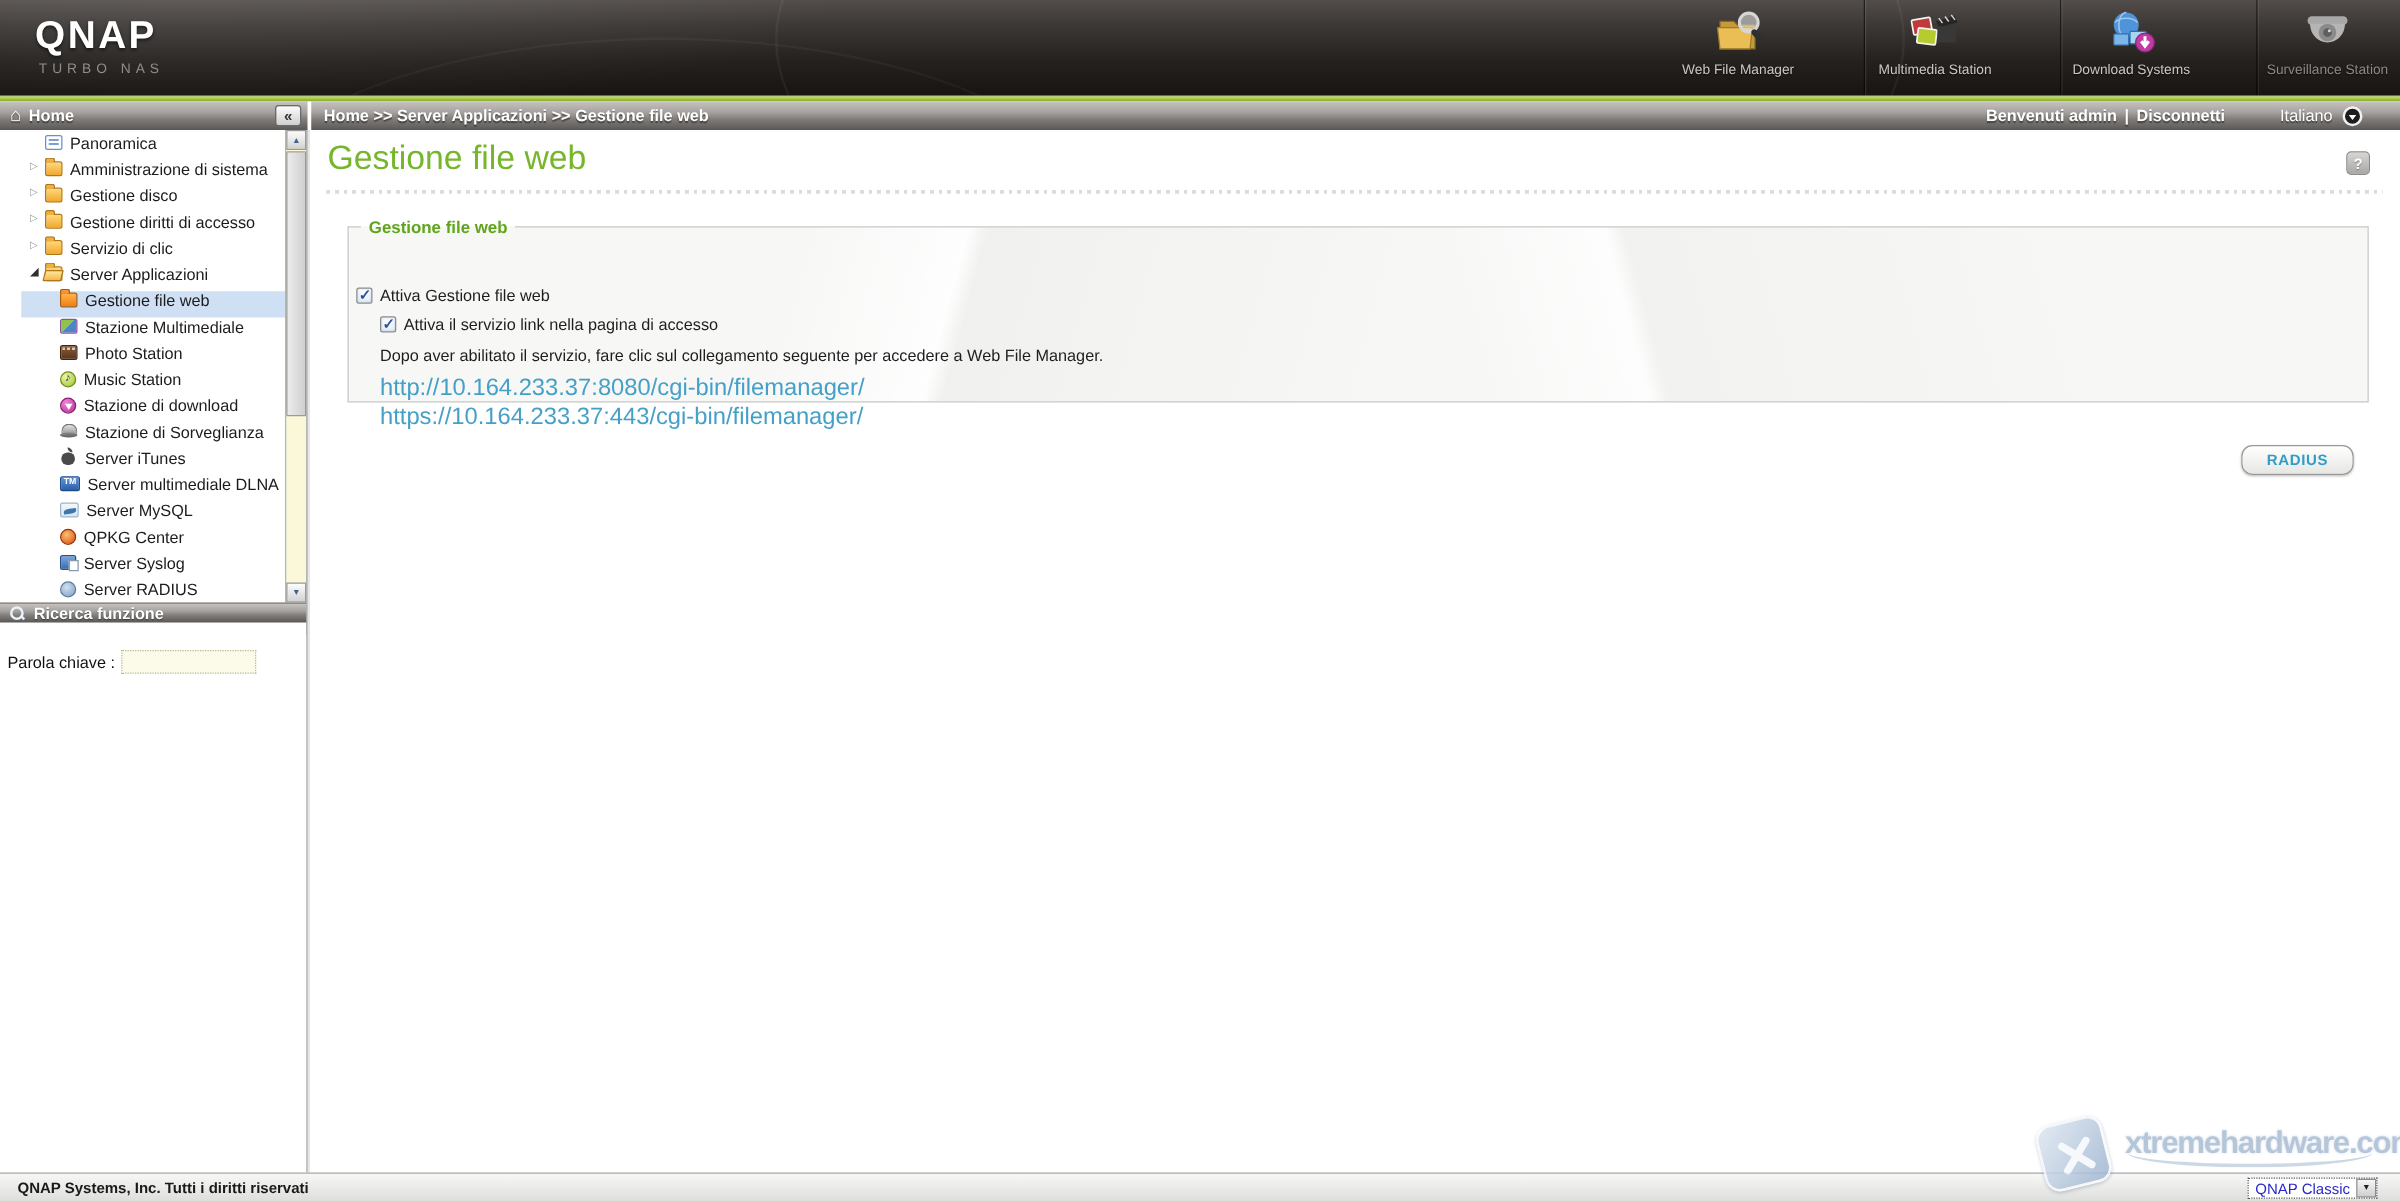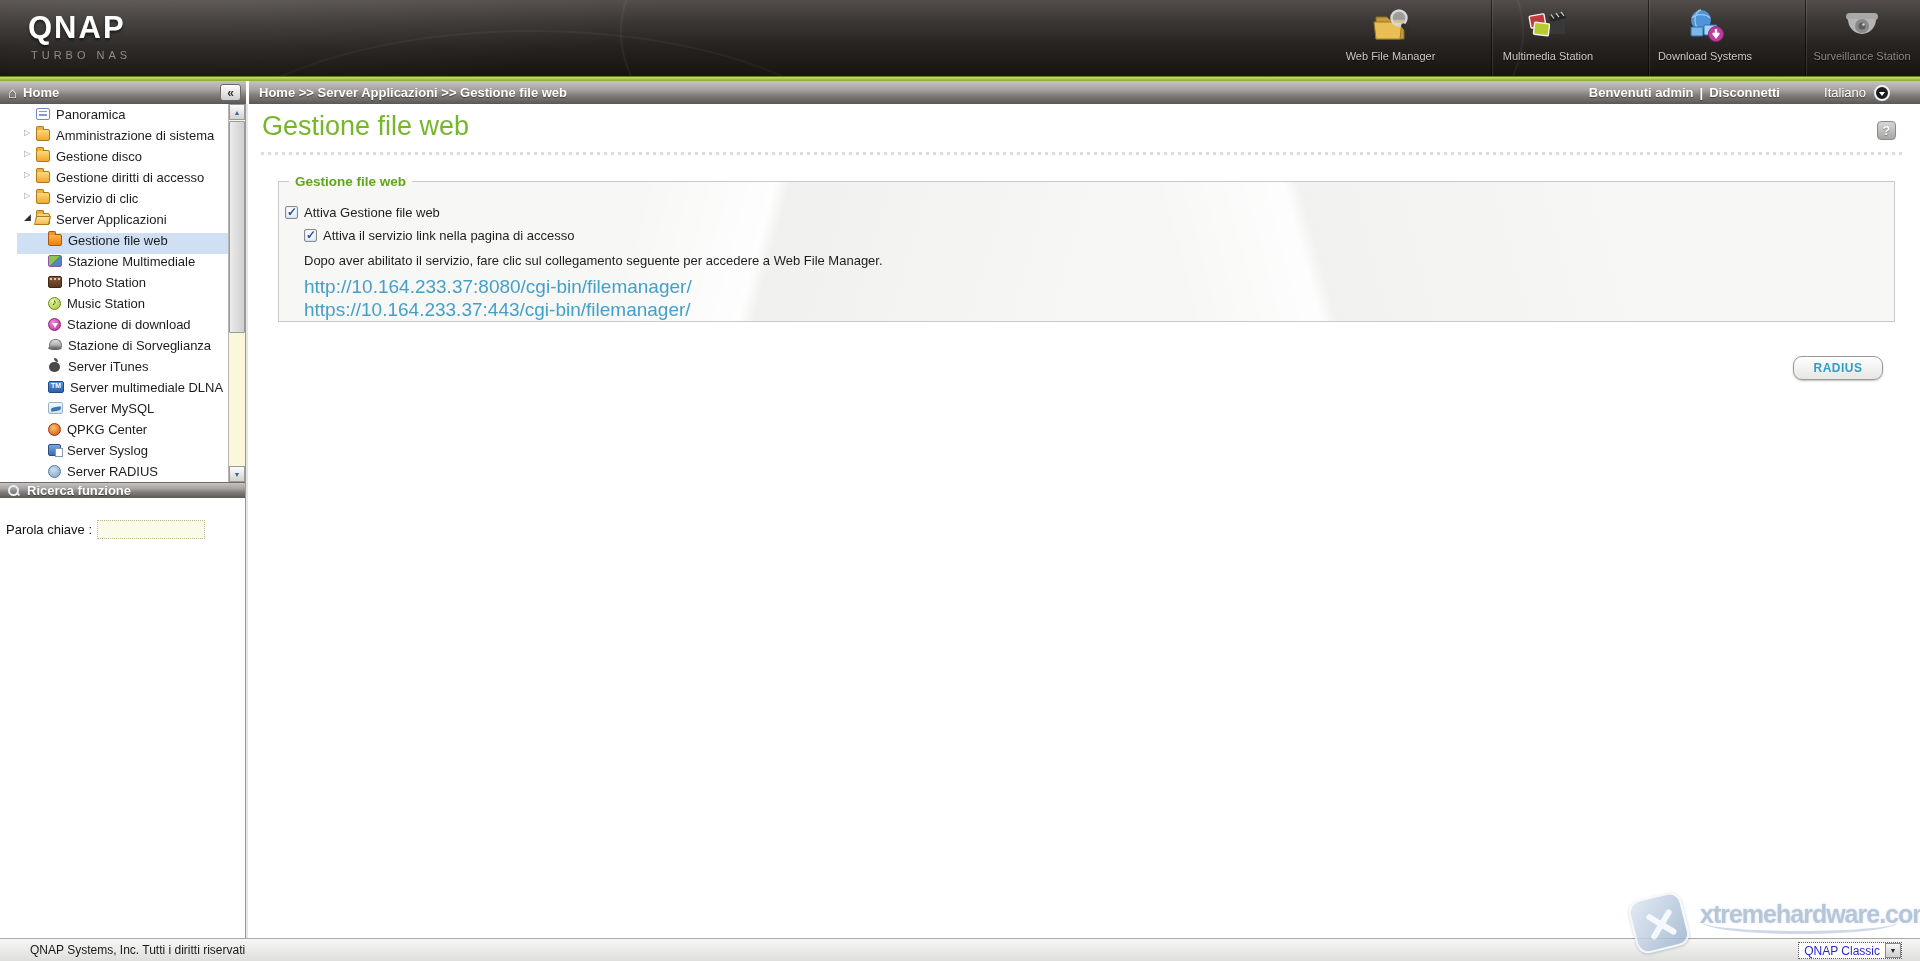--- a/index.html
+++ b/index.html
@@ -139,42 +139,42 @@
   #help-btn { position:absolute; right:24px; top:17px; width:19px; height:19px; border-radius:4px;
     background:linear-gradient(#d8d6d4,#a9a7a4); border:1px solid #8c8a88; color:#fff; font-size:12px; font-weight:bold;
     display:flex; align-items:center; justify-content:center; text-shadow:0 1px 1px rgba(0,0,0,.35); cursor:pointer; }
 
   #form-box { position:absolute; left:29px; right:25px; top:70px; height:148px; border:1px solid #c9c9c9;
     background:
       linear-gradient(105deg, rgba(255,255,255,0) 22%, rgba(255,255,255,.85) 30%, rgba(234,234,232,.5) 31%, rgba(255,255,255,0) 52%),
       linear-gradient(75deg, rgba(255,255,255,0) 55%, rgba(255,255,255,.8) 63%, rgba(236,236,234,.5) 64%, rgba(255,255,255,0) 85%),
       #f7f7f6; }
   #form-box legend { margin-left:10px; padding:0 6px; font-weight:bold; font-size:13.5px; color:#61a51e; }
-  .frow { position:absolute; display:flex; align-items:center; gap:6px; font-size:13px; color:#1e1e1e; }
+  .frow { position:absolute; display:flex; align-items:center; gap:6px; font-size:13px; color:#1e1e1e;margin-top:24px; }
   .cbx { width:13px; height:13px; border:1px solid #8b8b8b; border-radius:2px; position:relative; cursor:pointer;
     background:linear-gradient(#fefefe,#e4eef8); box-shadow:inset 0 0 2px rgba(60,110,180,.35); }
   .cbx::after { content:"✓"; position:absolute; left:1px; top:-2px; font-size:12px; font-weight:bold; color:#2d4f9e; }
   #row-cb1 { left:6px;  top:16px; }
   #row-cb2 { left:25px; top:39px; }
   #row-instr { left:25px; top:64px; }
   #row-link1 { left:25px; top:87px; }
   #row-link2 { left:25px; top:110px; }
   .link { color:#45a0c8; font-size:19px; text-decoration:none; cursor:pointer; }
   .cb-label { cursor:pointer; }
 
   #apply-btn { position:absolute; left:1544px; top:252px; width:90px; height:24px; border:1px solid #9a9a9a;
     border-radius:9px; background:linear-gradient(#ffffff,#e6e6e3); color:#2e9ec7; font-weight:bold; font-size:12px;
     letter-spacing:.5px; display:flex; align-items:center; justify-content:center; cursor:pointer;
     box-shadow:0 1px 2px rgba(0,0,0,.25); font-family:"Liberation Sans",sans-serif; }
 
   
   #footer { position:absolute; left:0; bottom:0; width:1920px; height:23px;
     background:linear-gradient(#f7f7f6,#dededc); border-top:1px solid #a8a8a8;
     display:flex; align-items:center; font-size:12px; color:#1a1a1a; }
-  #copyright { margin-left:30px; }
+  #copyright { margin-left:14px;font-weight:bold; }
   #theme-select { position:absolute; right:18px; top:3px; display:flex; align-items:center; height:17px;
     background:#fff; border:1px dotted #5a5a5a; cursor:pointer; }
   #theme-select .ts-text { padding:0 5px; color:#2a2ac8; font-size:12px; white-space:nowrap; }
   #theme-select .ts-btn { width:16px; height:15px; background:linear-gradient(#f6f6f6,#cfcfcf); border:1px solid #8a8a8a;
     display:flex; align-items:center; justify-content:center; font-size:7px; color:#222; }
 
   
   #watermark { position:absolute; left:1620px; top:888px; width:300px; height:73px; z-index:9; opacity:.85; pointer-events:none; }
   #wm-logo { position:absolute; left:12px; top:8px; width:54px; height:54px; border-radius:12px; transform:rotate(-14deg);
     background:linear-gradient(135deg,#dde6f0,#9db4cf); border:2px solid rgba(255,255,255,.85);

